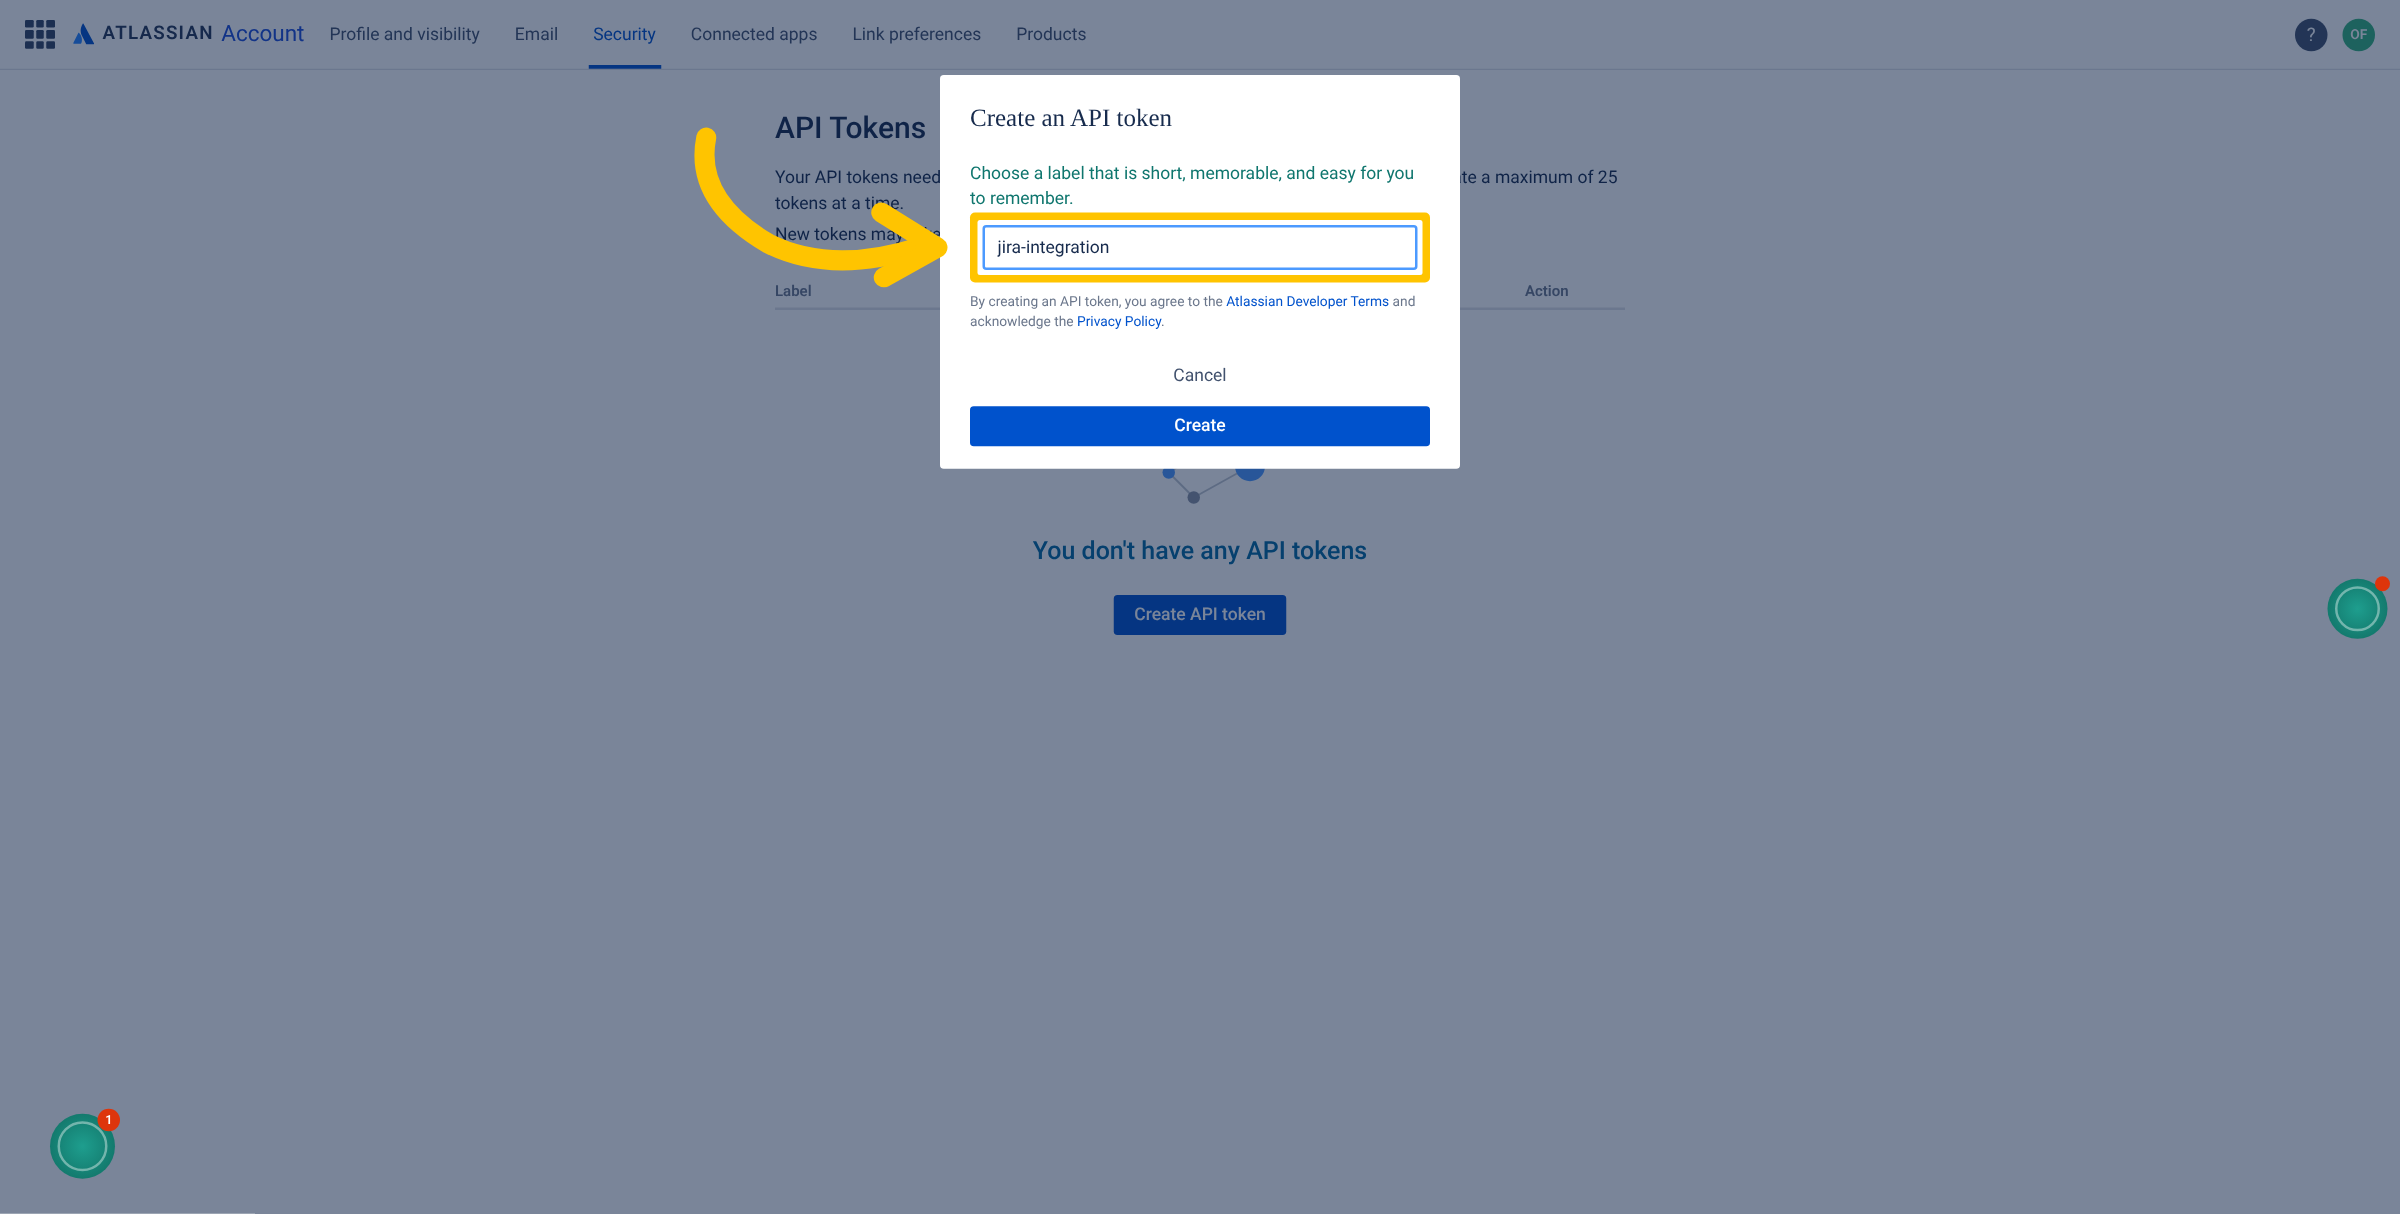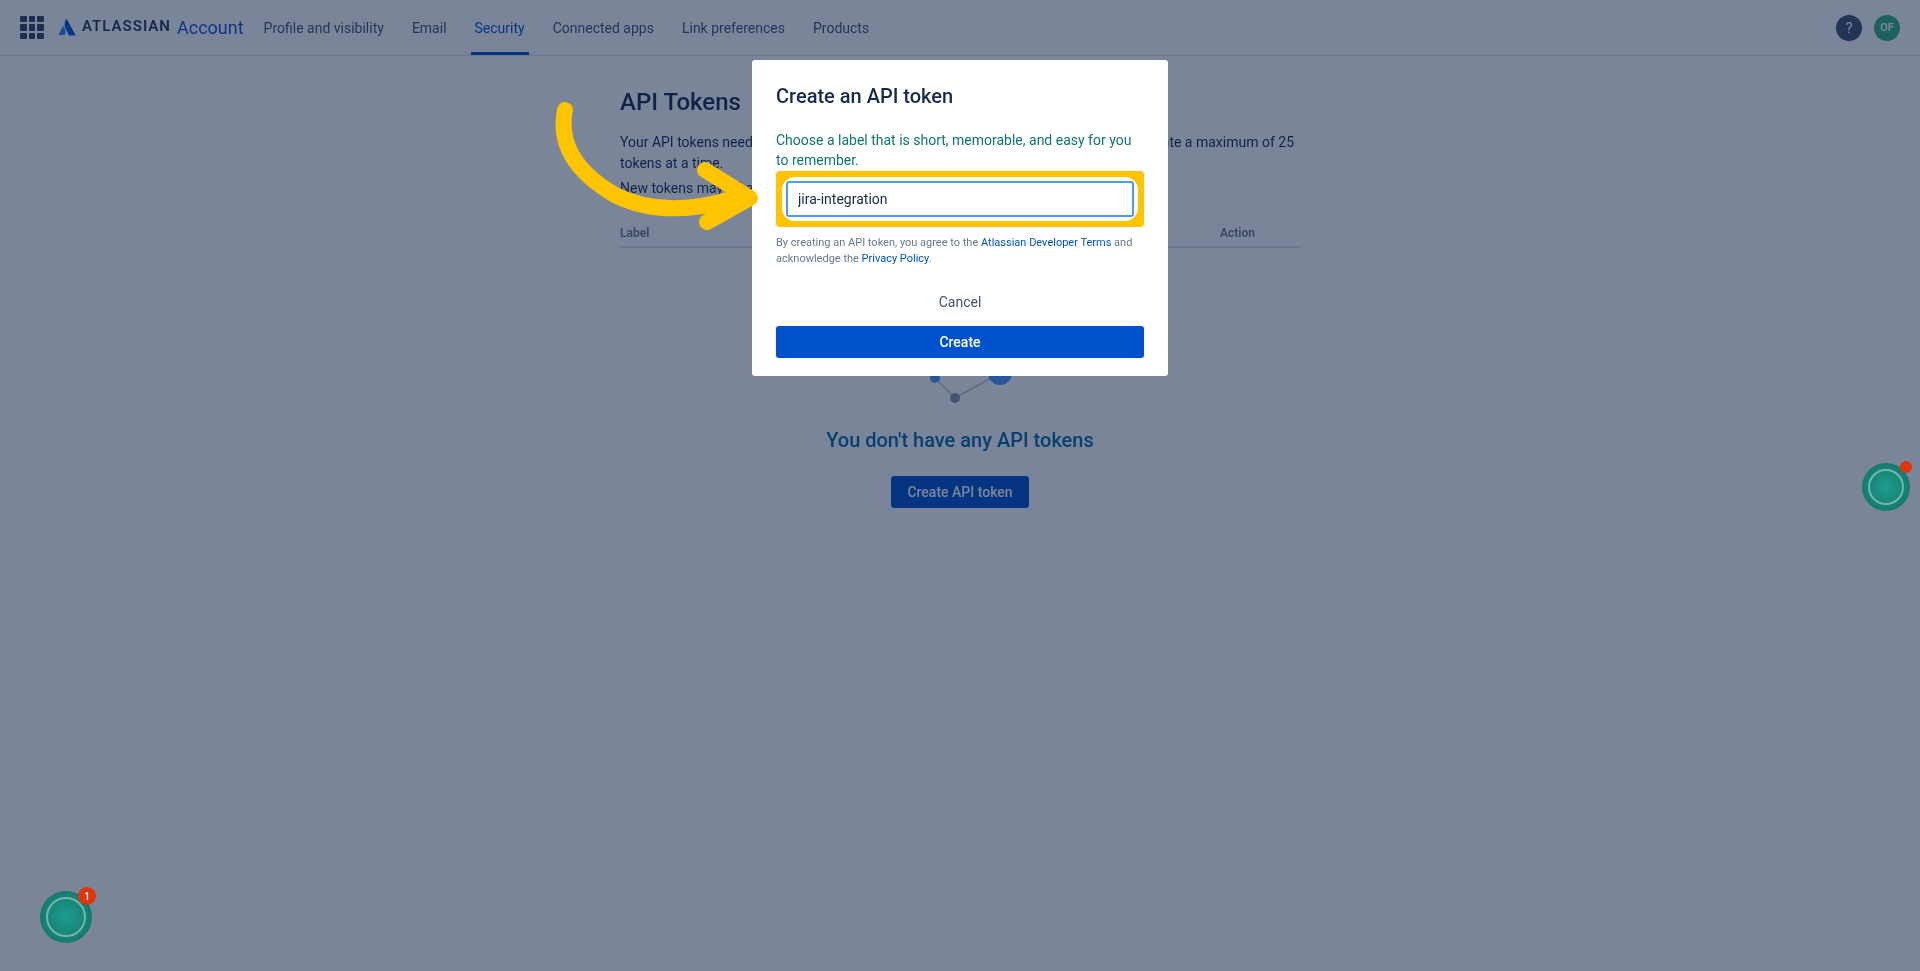--- a/index.html
+++ b/index.html
@@ -184,36 +184,37 @@
       background: white;
       border-radius: 3px;
       z-index: 200;
       padding: 24px 24px 18px;
     }
     .modal-title {
       font-size: 20px;
       font-weight: 500;
       color: #172B4D;
       margin-bottom: 22px;
+      font-family: Liberation Serif, serif;
     }
     .modal-description {
       font-size: 14px;
       color: #0f766e;
       line-height: 1.45;
     }
     .highlight-wrap {
       padding: 6px;
       background: #FFC400;
       border-radius: 4px;
       margin-bottom: 8px;
     }
     .highlight-inner {
       padding: 4px;
       background: white;
-      border-radius: 13px;
+      border-radius: 2px;
     }
     .label-input {
       width: 100%;
       padding: 8px 10px;
       border: 2px solid #4C9AFF;
       border-radius: 3px;
       font-size: 14px;
       color: #172B4D;
       outline: none;
     }

